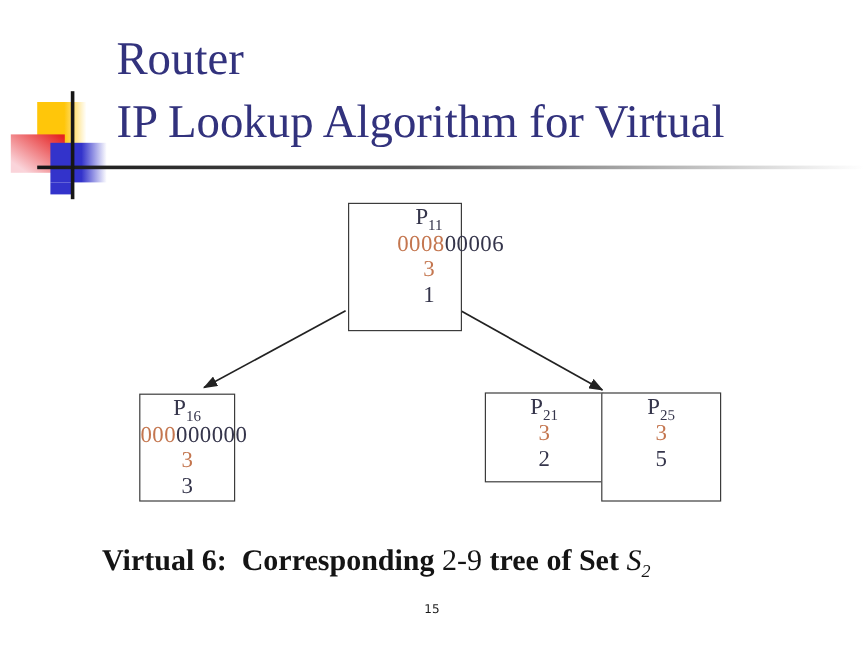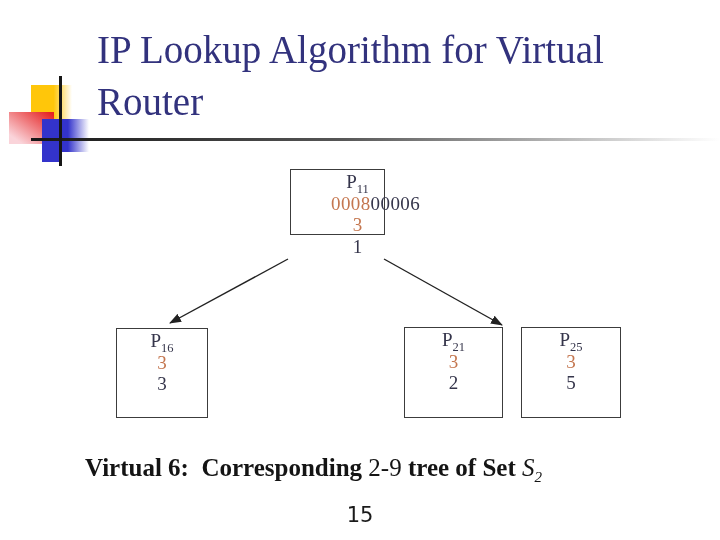--- a/index.html
+++ b/index.html
@@ -32,60 +32,60 @@
   .edges-svg { position:absolute; left:0; top:0; width:720px; height:540px; z-index:1; }
   .edge { stroke:var(--edge); stroke-width:1.4; fill:none; }
   .arrowhead { fill:var(--edge); }
 
   .node {
     position:absolute; z-index:2; box-sizing:border-box;
     background:#ffffff; border:1.5px solid var(--border);
     text-align:center; color:var(--ink);
     font-size:19px; line-height:21.5px; padding-top:1px;
   }
-  .node-root   { left:290px; top:169px; width:95px;  height:66px;padding-left:40px; }
-  .node-left   { left:116px; top:328px; width:92px; height:90px; }
-  .node-right1 { left:404px; top:327px; width:99px;  height:91px; }
-  .node-right2 { left:501px; top:327px; width:100px; height:91px;margin-left:20px; }
+  .node-root   { left:290px; top:169px; width:95px;  height:107px;padding-left:40px; }
+  .node-left   { left:116px; top:328px; width:80px; height:90px; }
+  .node-right1 { left:404px; top:327px; width:99px;  height:75px; }
+  .node-right2 { left:501px; top:327px; width:100px; height:91px; }
   .node sub { font-size:12.5px; line-height:0; }
   .bits { letter-spacing:0.4px; white-space:nowrap; }
   .prefix { color:var(--prefix); }
   .val-orange { color:var(--prefix); }
 
   
   .caption {
     position:absolute; left:85px; top:454px; width:500px; z-index:2;
     font-size:25px; font-weight:bold; color:#141414; white-space:nowrap;
   }
   .caption .light { font-weight:normal; }
   .caption .mathit { font-weight:normal; font-style:italic; }
   .caption sub { font-size:15px; font-style:italic; font-weight:normal; }
 
   
   .page-number {
     position:absolute; left:0; top:503px; width:720px; z-index:2;
     text-align:center; font-family:"DejaVu Sans", sans-serif;
-    font-size:21px; color:#1a1a1a;
+    font-size:10px; color:#1a1a1a;
   }
 </style>
 </head>
 <body>
 
 <div class="slide">
 
   <div class="deco deco-yellow"></div>
   <div class="deco deco-red"></div>
   <div class="deco deco-blue"></div>
   <div class="deco deco-blue-tab"></div>
   <div class="deco deco-vline"></div>
   <div class="deco deco-hline"></div>
 
   <div class="title">
+    <div>Router</div>
     <div>IP Lookup Algorithm for Virtual</div>
-    <div>Router</div>
   </div>
 
   <svg class="edges-svg" viewBox="0 0 720 540">
     <defs>
       <marker id="arrow" markerUnits="userSpaceOnUse" markerWidth="12" markerHeight="9" refX="11" refY="4.5" orient="auto">
         <path class="arrowhead" d="M0,0 L12,4.5 L0,9 Z"></path>
       </marker>
     </defs>
     <line class="edge" x1="288" y1="259" x2="170" y2="323" marker-end="url(#arrow)"></line>
     <line class="edge" x1="384" y1="259" x2="502" y2="325" marker-end="url(#arrow)"></line>
@@ -93,20 +93,21 @@
 
   <div class="node node-root">
     <div><span>P</span><sub>11</sub></div>
     <div class="bits"><span class="prefix">0008</span><span>00006</span></div>
     <div class="val-orange">3</div>
     <div>1</div>
   </div>
 
   <div class="node node-left">
     <div><span>P</span><sub>16</sub></div>
+    <div class="bits"><span class="prefix">000</span><span>000000</span></div>
     <div class="val-orange">3</div>
     <div>3</div>
   </div>
 
   <div class="node node-right1">
     <div><span>P</span><sub>21</sub></div>
     <div class="val-orange">3</div>
     <div>2</div>
   </div>
 

